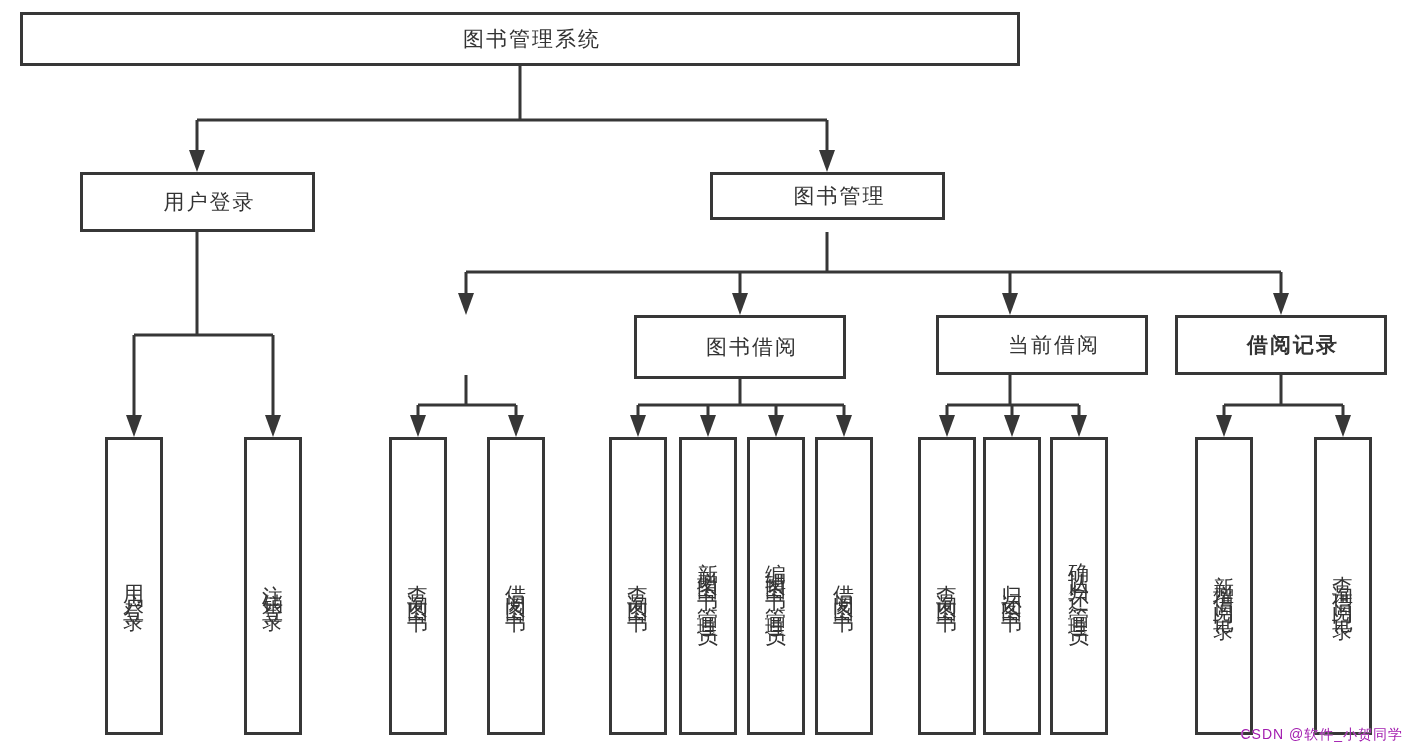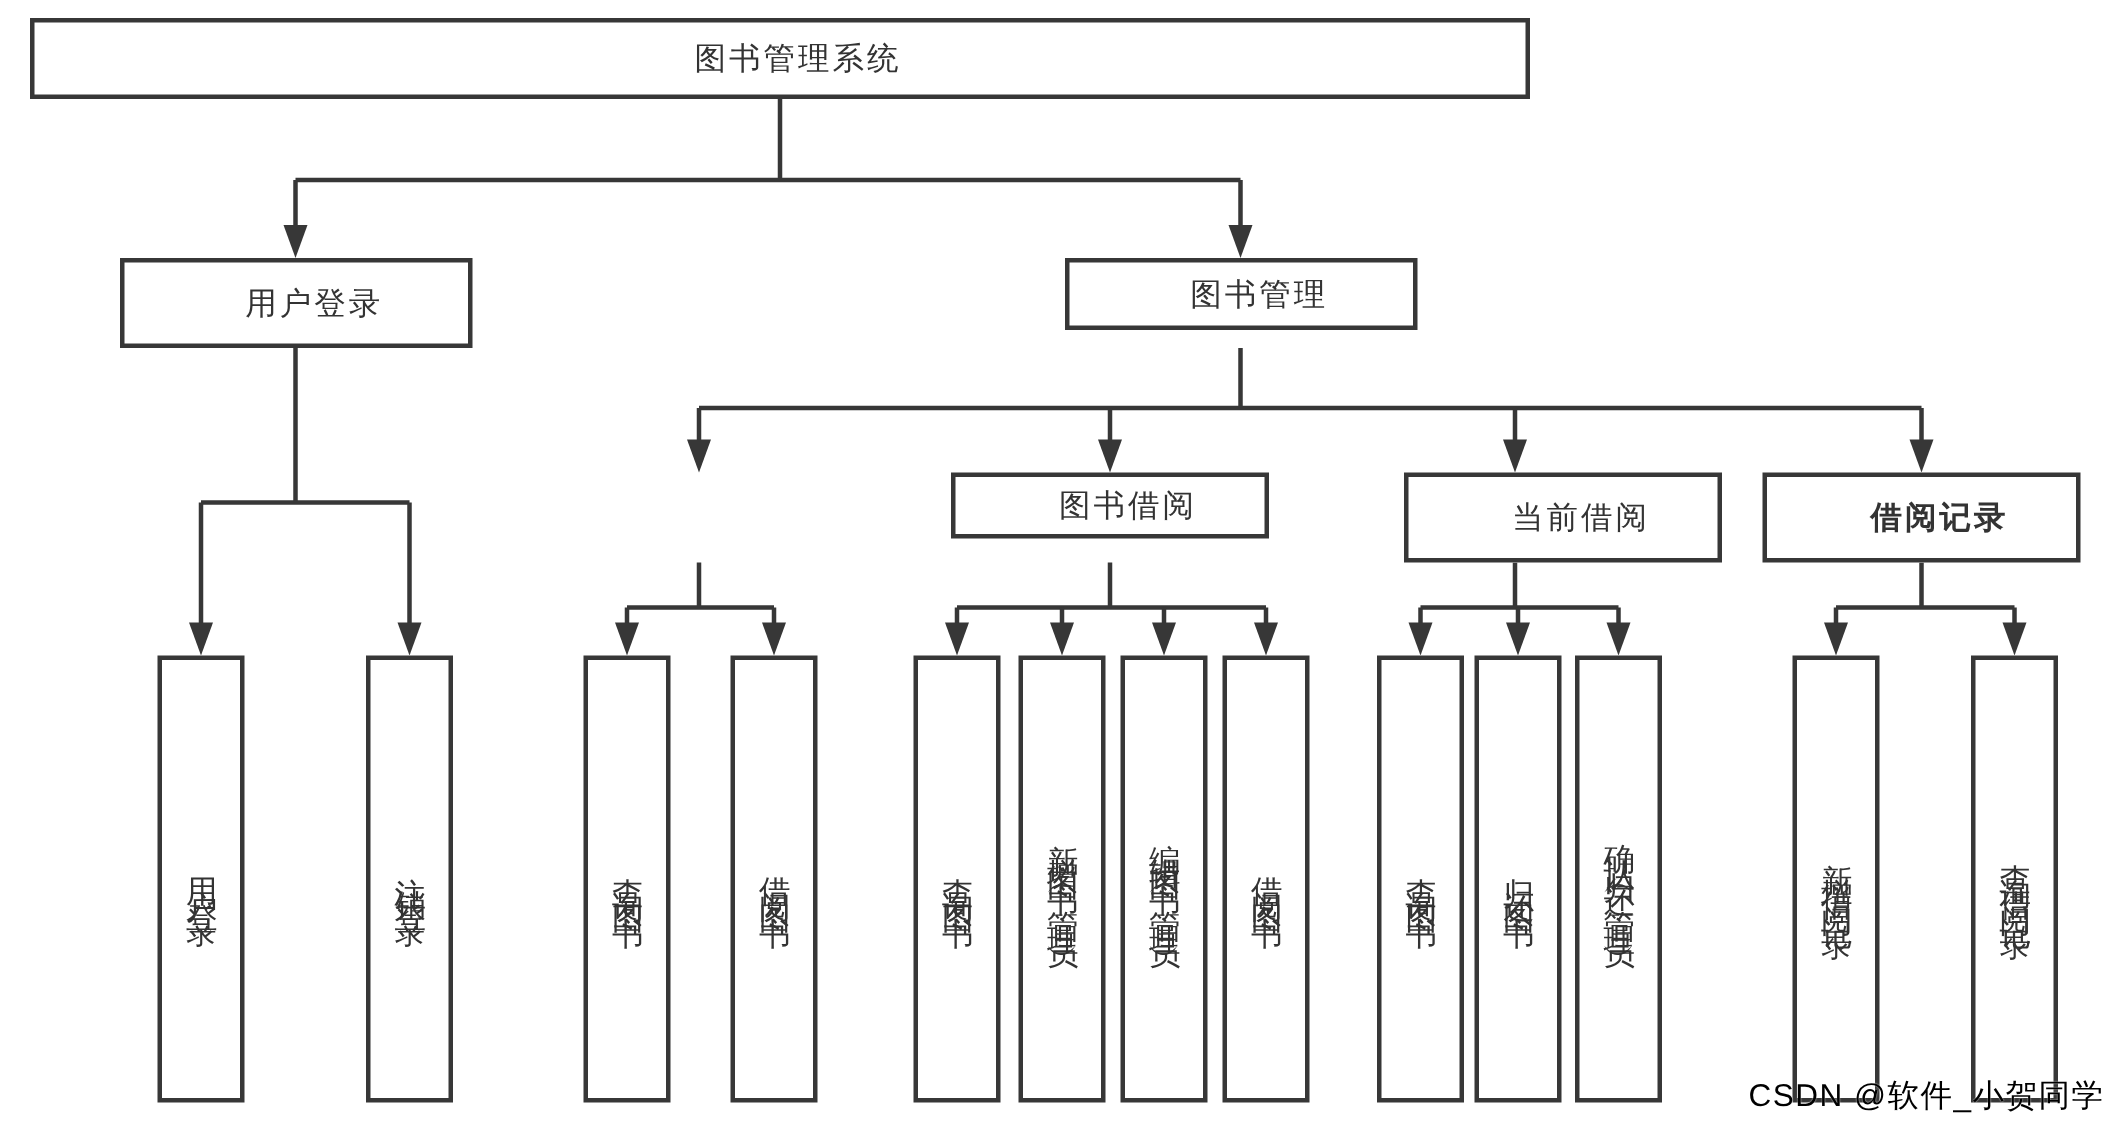--- a/index.html
+++ b/index.html
@@ -43,22 +43,22 @@
     writing-mode: vertical-rl;
     text-orientation: mixed;
     letter-spacing: 9px;
     line-height: 1.0;
     white-space: nowrap;
   }
   #watermark {
     position: absolute;
     right: 2px;
     bottom: 3px;
-    font-size: 21px;
-    color: #000000;
+    font-size: 14px;
+    color: #a21caf;
     letter-spacing: 1px;
     z-index: 5;
     text-shadow: 0 0 1px #ffffff;
     white-space: nowrap;
   }
 </style>
 </head>
 <body>
 
 <div id="canvas">
@@ -108,21 +108,21 @@
     <span class="label">图书管理系统</span>
   </div>
 
   <div class="node hbox" style="left:80px; top:172px; width:235px; height:60px;">
     <span class="label">用户登录</span>
   </div>
   <div class="node hbox" style="left:710px; top:172px; width:235px; height:48px;align-items:center;">
     <span class="label">图书管理</span>
   </div>
 
-  <div class="node hbox" style="left:634px; top:315px; width:212px; height:44px;">
+  <div class="node hbox" style="left:634px; top:315px; width:212px; height:64px;">
     <span class="label">图书借阅</span>
   </div>
   <div class="node hbox" style="left:936px; top:315px; width:212px; height:60px;">
     <span class="label">当前借阅</span>
   </div>
   <div class="node hbox" style="left:1175px; top:315px; width:212px; height:60px;font-weight:bold;">
     <span class="label">借阅记录</span>
   </div>
 
   <div class="node vbox" style="left:105px;">

